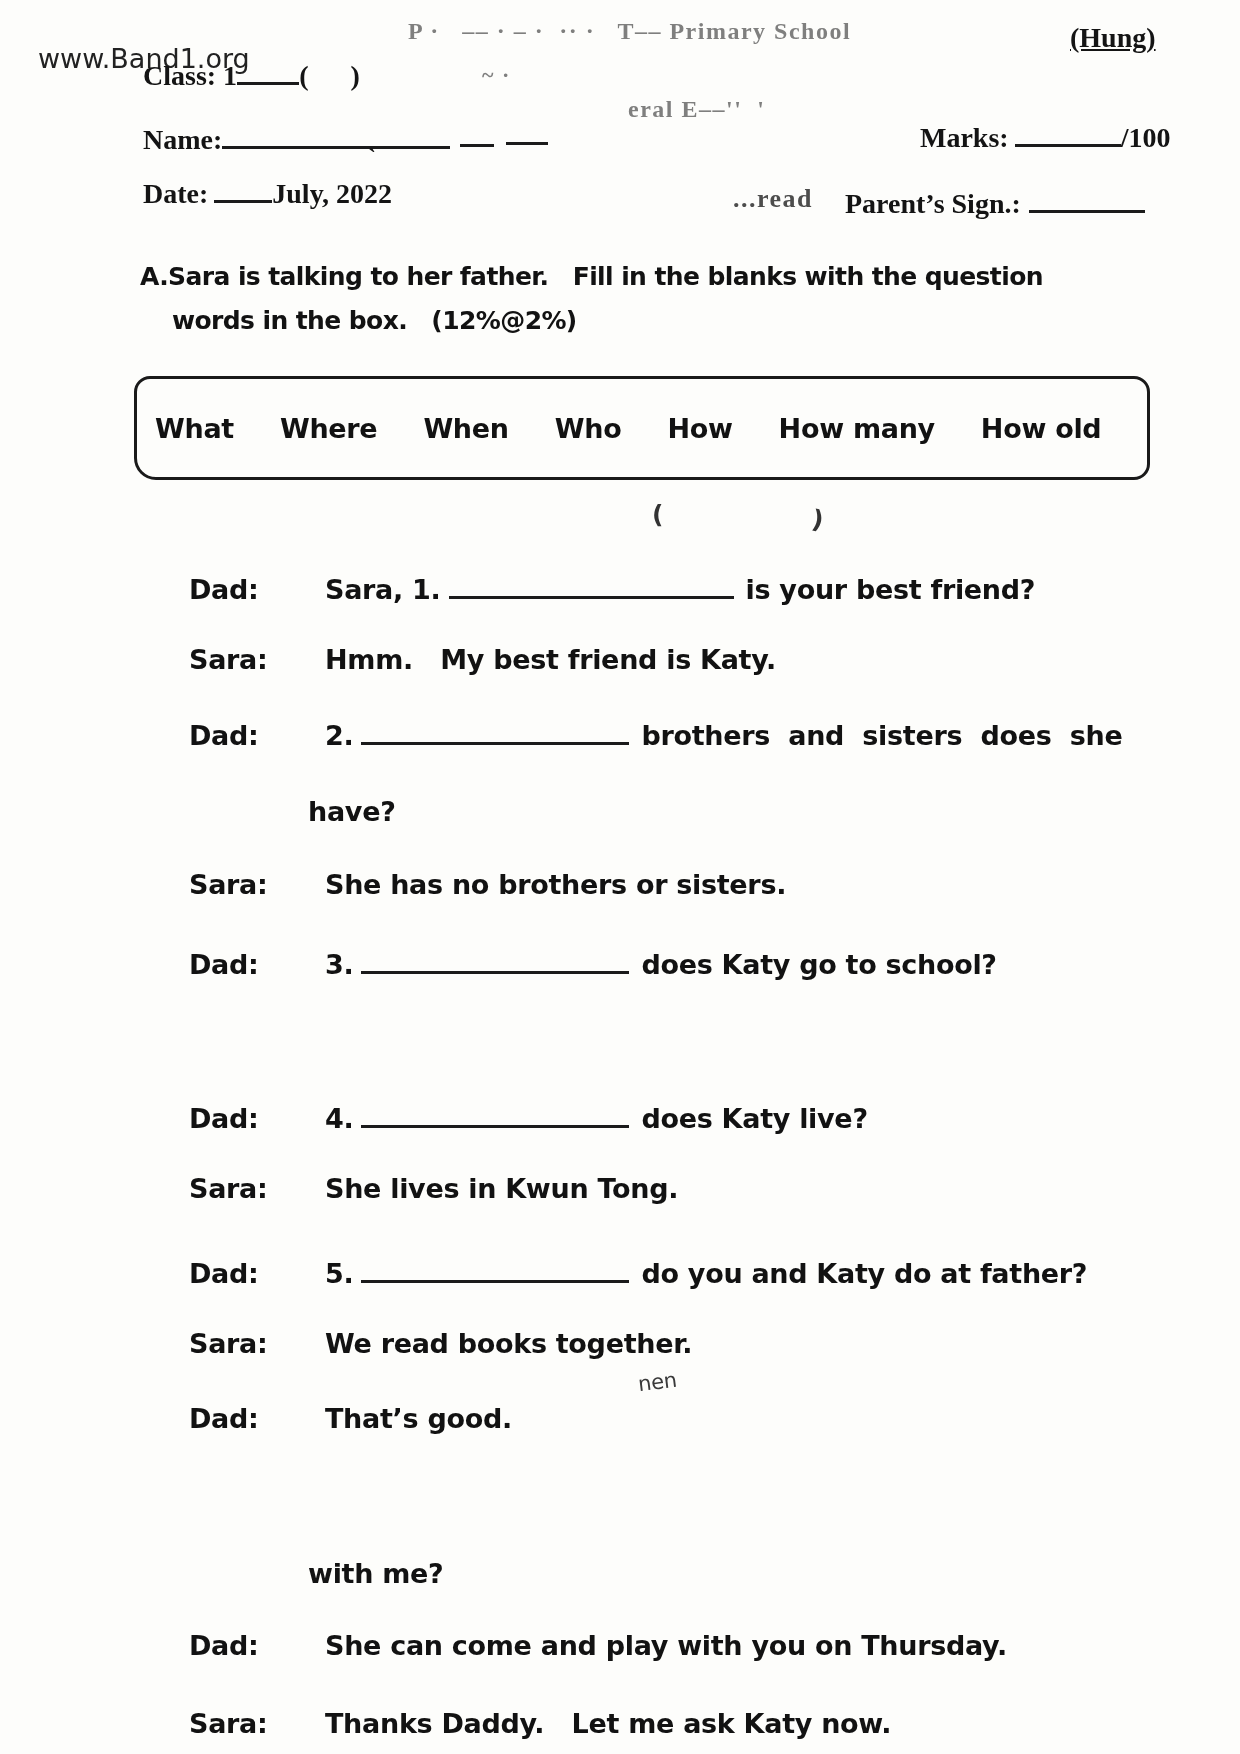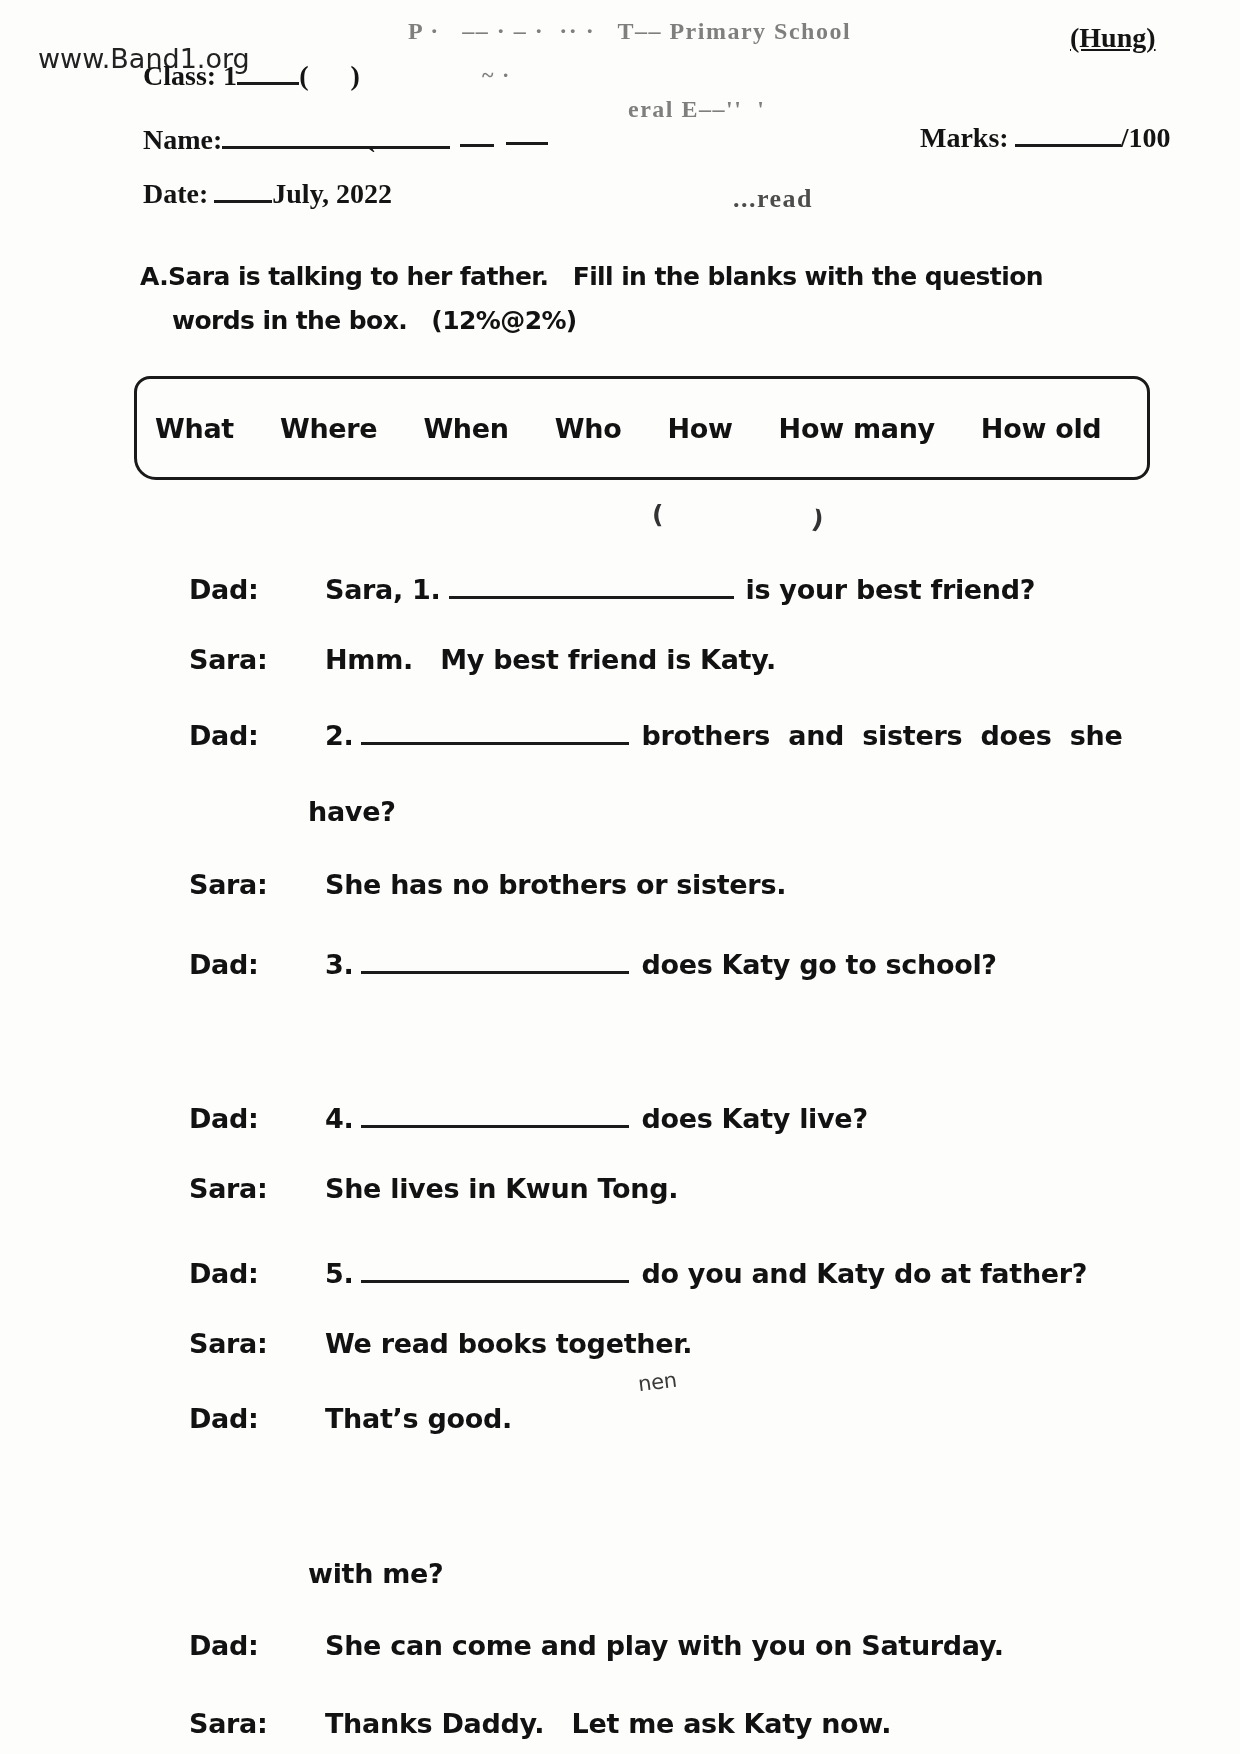--- a/index.html
+++ b/index.html
@@ -48,20 +48,23 @@
   <div class="abs" style="left:920px;top:118px;">
     <span class="serif">Marks:</span><span class="fill-line" style="width:106px;margin-left:6px;"></span><span class="serif">/100</span>
   </div>
 
   <div class="abs" style="left:143px;top:174px;">
     <span class="serif">Date:</span><span class="fill-line" style="width:58px;margin-left:6px;"></span><span class="serif">July, 2022</span>
   </div>
   <div class="abs serif" style="left:368px;top:144px;font-size:24px;">`</div>
   <div class="abs serif frag" style="left:733px;top:184px;font-size:26px;opacity:0.9;color:#3a3a3a;">...read</div>
 
+  <div class="abs" style="left:845px;top:184px;">
+    <span class="serif">Parent’s Sign.:</span><span class="fill-line" style="width:116px;margin-left:8px;"></span>
+  </div>
 
   <div class="abs comic heading" style="left:140px;top:262px;">A.Sara is talking to her father.   Fill in the blanks with the question</div>
   <div class="abs comic heading" style="left:172px;top:306px;">words in the box.   (12%@2%)</div>
 
   <div class="word-box">
     <span class="comic">What</span>
     <span class="comic">Where</span>
     <span class="comic">When</span>
     <span class="comic">Who</span>
     <span class="comic">How</span>
@@ -118,20 +121,20 @@
   <div class="drow" style="top:1402px;">
     <span class="comic speaker">Dad:</span><span class="comic">That’s good.</span>
   </div>
 
 
   <div class="drow" style="top:1557px;left:308px;">
     <span class="comic">with me?</span>
   </div>
 
   <div class="drow" style="top:1629px;">
-    <span class="comic speaker">Dad:</span><span class="comic">She can come and play with you on Saturday.</span>
+    <span class="comic speaker">Dad:</span><span class="comic">She can come and play with you on Thursday.</span>
   </div>
 
   <div class="drow" style="top:1707px;">
     <span class="comic speaker">Sara:</span><span class="comic">Thanks Daddy.   Let me ask Katy now.</span>
   </div>
 
 </div>
 
 </body></html>

